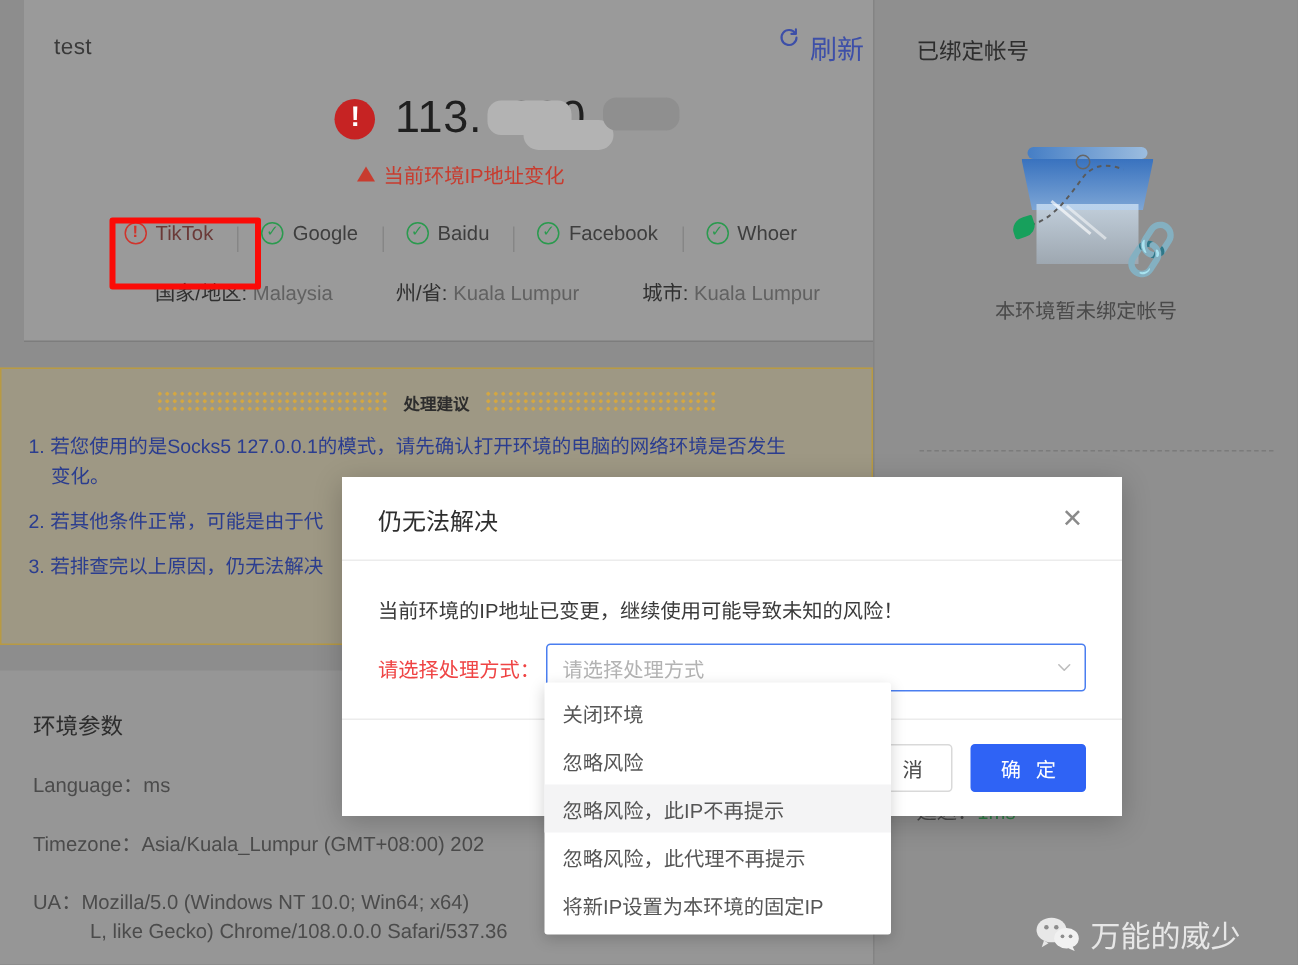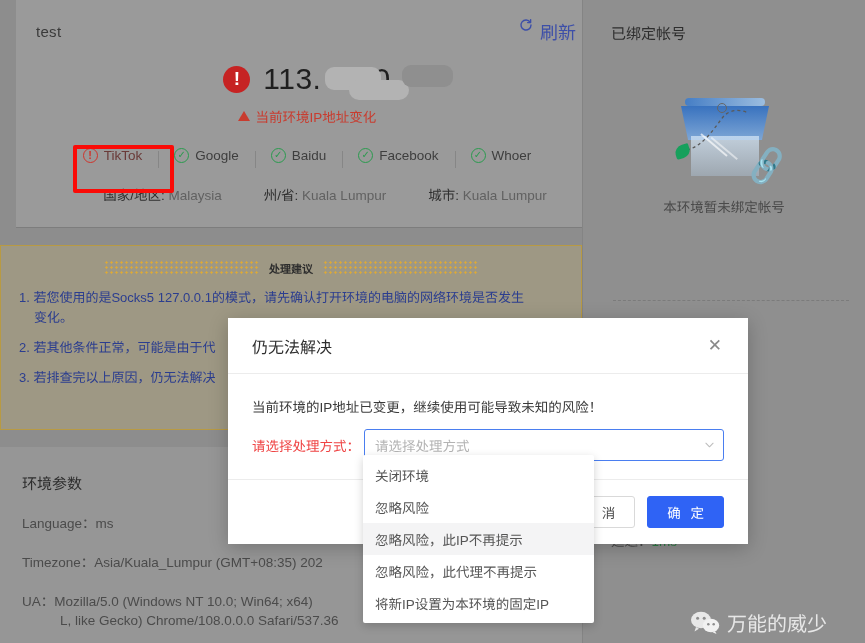--- a/index.html
+++ b/index.html
@@ -577,21 +577,21 @@
           </div>
           <div class="suggest-item">
             <span>3. 若排查完以上原因，仍无法解决</span>
           </div>
         </div>
       </div>
 
       <div class="env-card">
         <div class="env-title">环境参数</div>
         <div class="env-line">Language：ms</div>
-        <div class="env-line">Timezone：Asia/Kuala_Lumpur (GMT+08:35) 202</div>
+        <div class="env-line">Timezone：Asia/Kuala_Lumpur (GMT+08:00) 202</div>
         <div class="env-line">
           <span>UA：Mozilla/5.0 (Windows NT 10.0; Win64; x64) </span>
           <span class="cont">L, like Gecko) Chrome/108.0.0.0 Safari/537.36</span>
         </div>
       </div>
     </div>
 
     <div class="right-col">
       <div class="bind-title">已绑定帐号</div>
 

